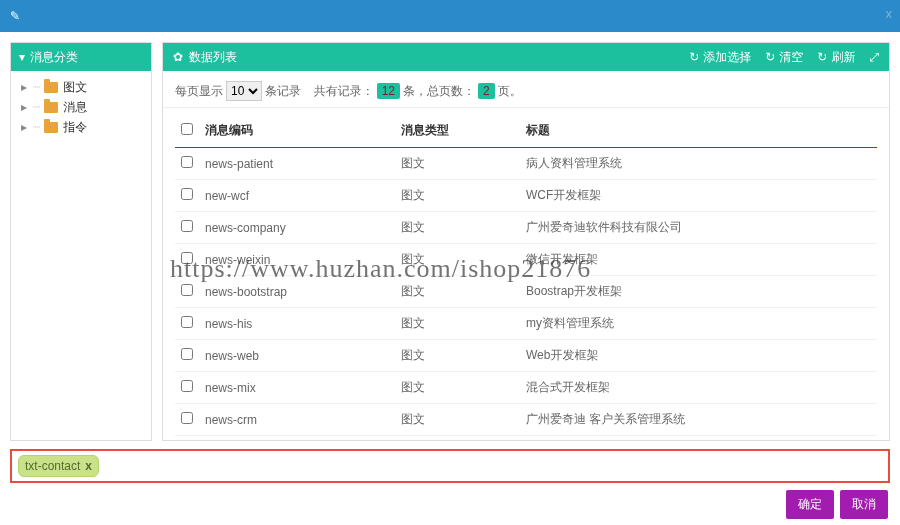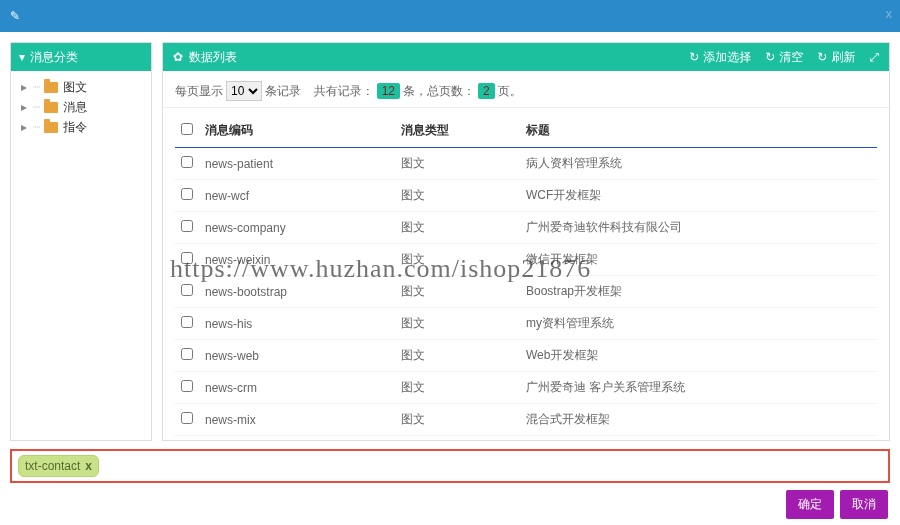--- a/index.html
+++ b/index.html
@@ -165,29 +165,29 @@
                 <td>my资料管理系统</td>
               </tr>
               <tr>
                 <td><input type="checkbox" style=""></td>
                 <td>news-web</td>
                 <td>图文</td>
                 <td>Web开发框架</td>
               </tr>
               <tr>
                 <td><input type="checkbox" style=""></td>
+                <td>news-mix</td>
+                <td>图文</td>
+                <td>混合式开发框架</td>
+              </tr>
+              <tr>
+                <td><input type="checkbox" style=""></td>
                 <td>news-crm</td>
                 <td>图文</td>
                 <td>广州爱奇迪 客户关系管理系统</td>
-              </tr>
-              <tr>
-                <td><input type="checkbox" style=""></td>
-                <td>news-mix</td>
-                <td>图文</td>
-                <td>混合式开发框架</td>
               </tr>
               <tr>
                 <td></td>
                 <td>news-win</td>
                 <td>图文</td>
                 <td>Winform开发框架</td>
               </tr>
             </tbody>
         </table>
 

